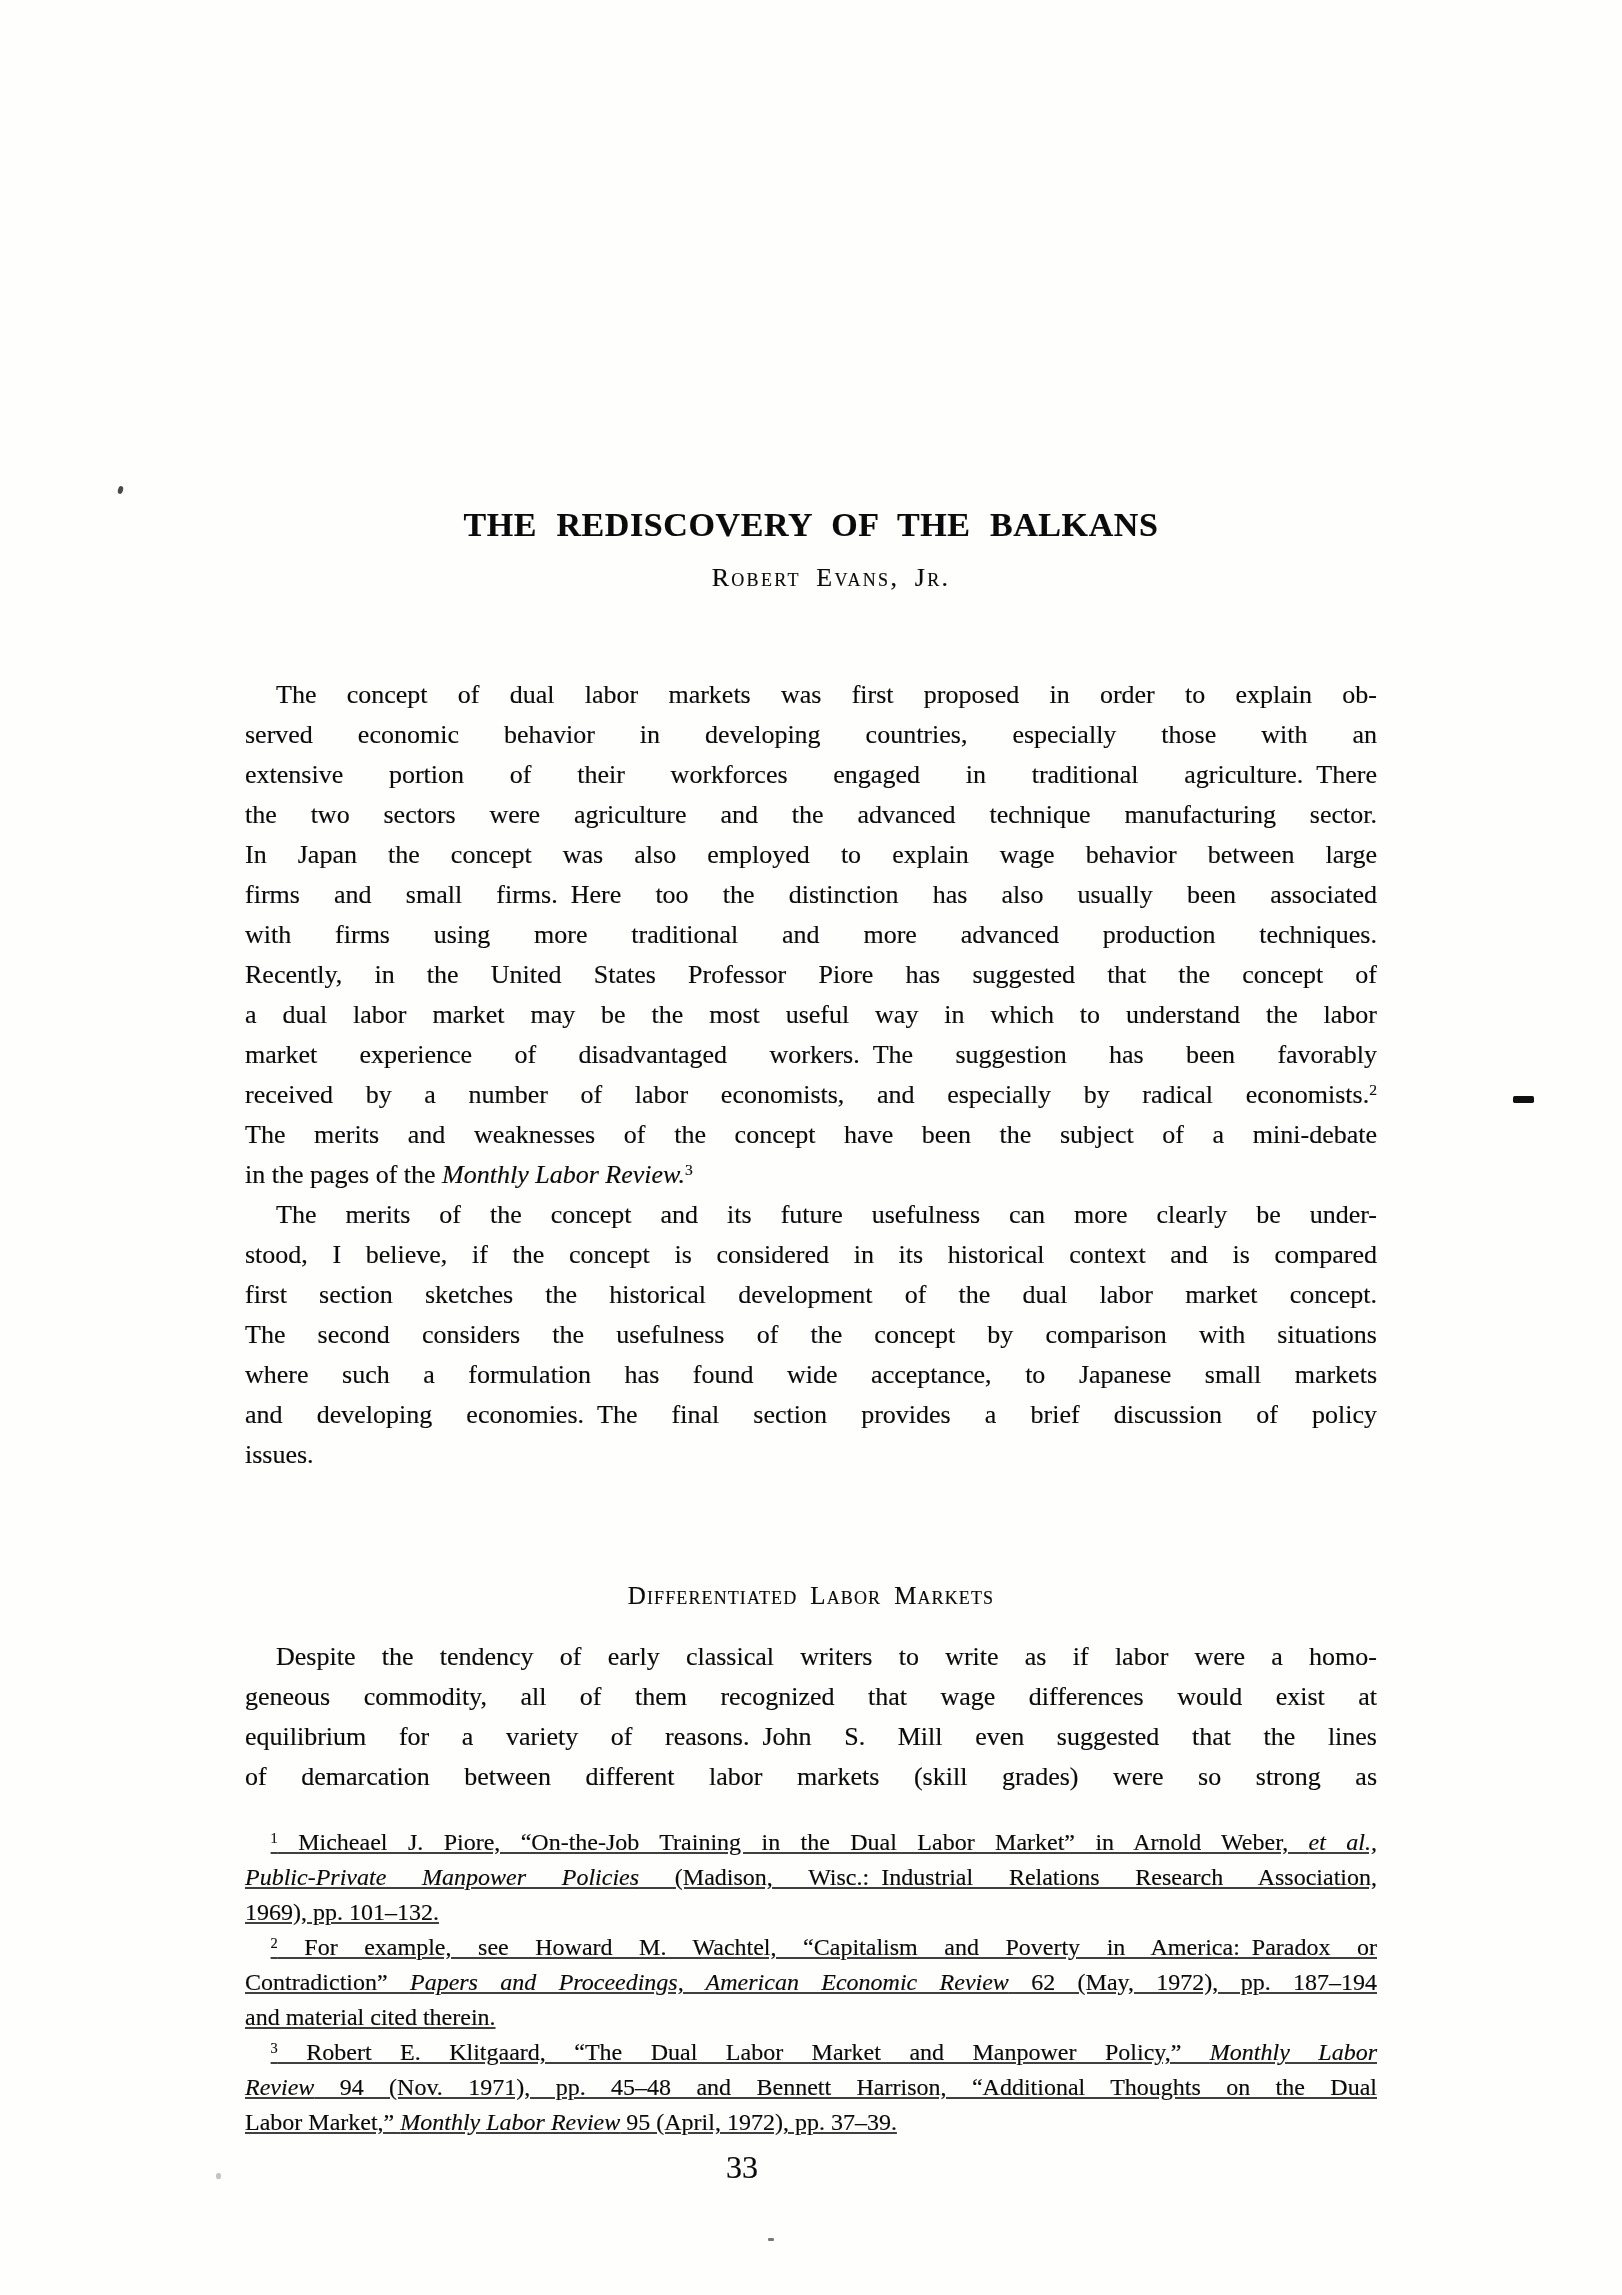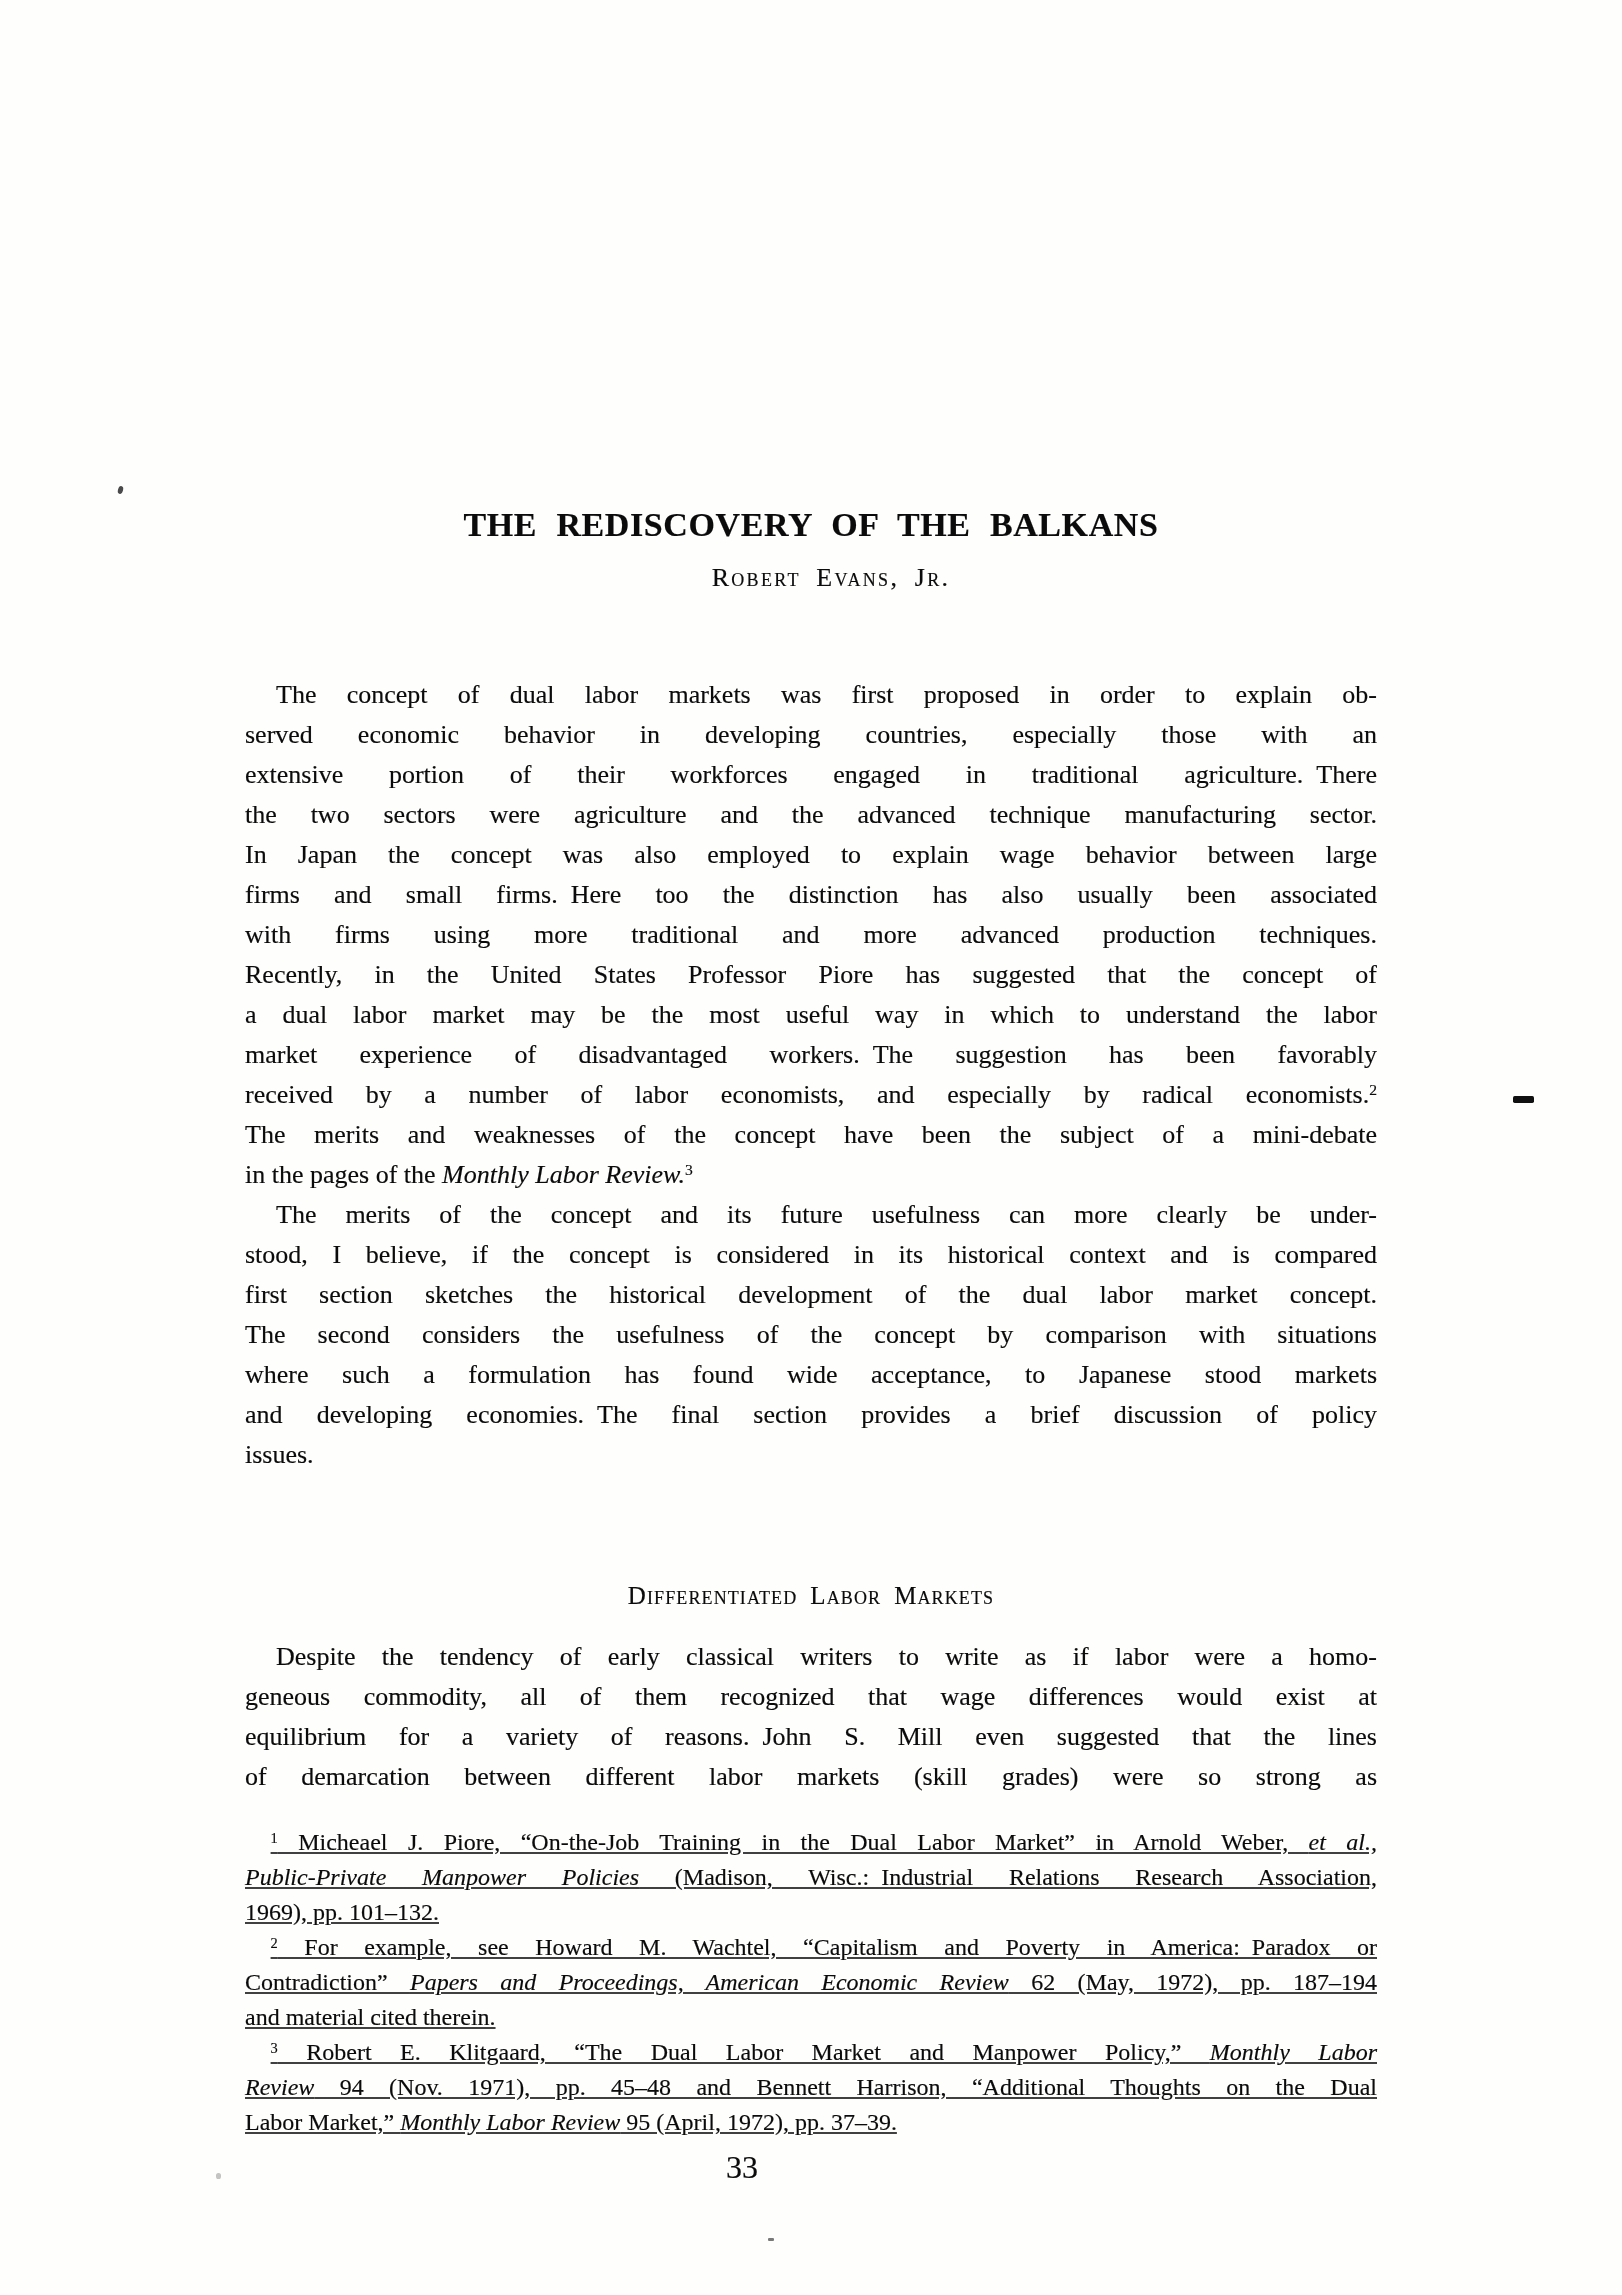--- a/index.html
+++ b/index.html
@@ -130,21 +130,21 @@
         <div class="line"><span>market experience of disadvantaged workers. The suggestion has been favorably</span></div>
         <div class="line"><span>received by a number of labor economists, and especially by radical economists.</span><span class="sup">2</span></div>
         <div class="line"><span>The merits and weaknesses of the concept have been the subject of a mini-debate</span></div>
         <div class="line flush"><span>in the pages of the </span><span class="it">Monthly Labor Review.</span><span class="sup">3</span></div>
       </div>
     <div>
         <div class="line indent"><span>The merits of the concept and its future usefulness can more clearly be under-</span></div>
         <div class="line"><span>stood, I believe, if the concept is considered in its historical context and is compared</span></div>
         <div class="line"><span>first section sketches the historical development of the dual labor market concept.</span></div>
         <div class="line"><span>The second considers the usefulness of the concept by comparison with situations</span></div>
-        <div class="line"><span>where such a formulation has found wide acceptance, to Japanese stood markets</span></div>
+        <div class="line"><span>where such a formulation has found wide acceptance, to Japanese small markets</span></div>
         <div class="line"><span>and developing economies. The final section provides a brief discussion of policy</span></div>
         <div class="line flush"><span>issues.</span></div>
       </div>
   </div>
 
   <div class="section-heading">Differentiated Labor Markets</div>
 
   <div class="bodyblock block-b">
     <div>
         <div class="line indent"><span>Despite the tendency of early classical writers to write as if labor were a homo-</span></div>

